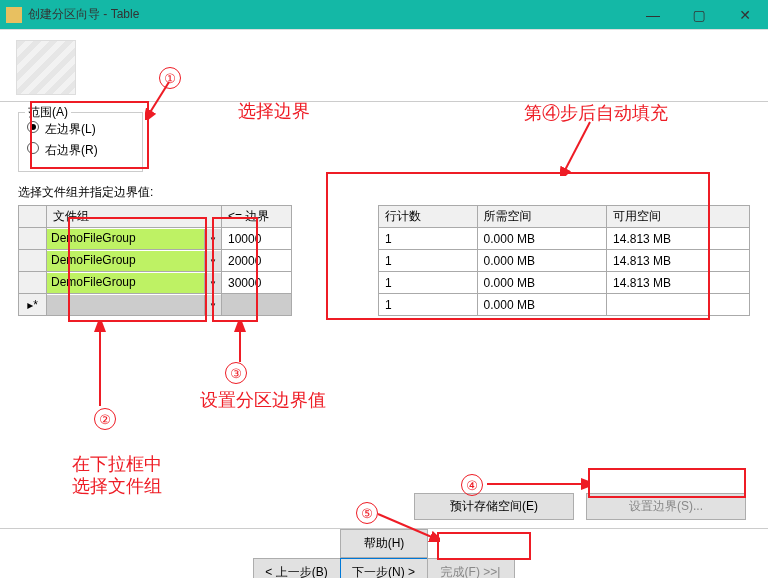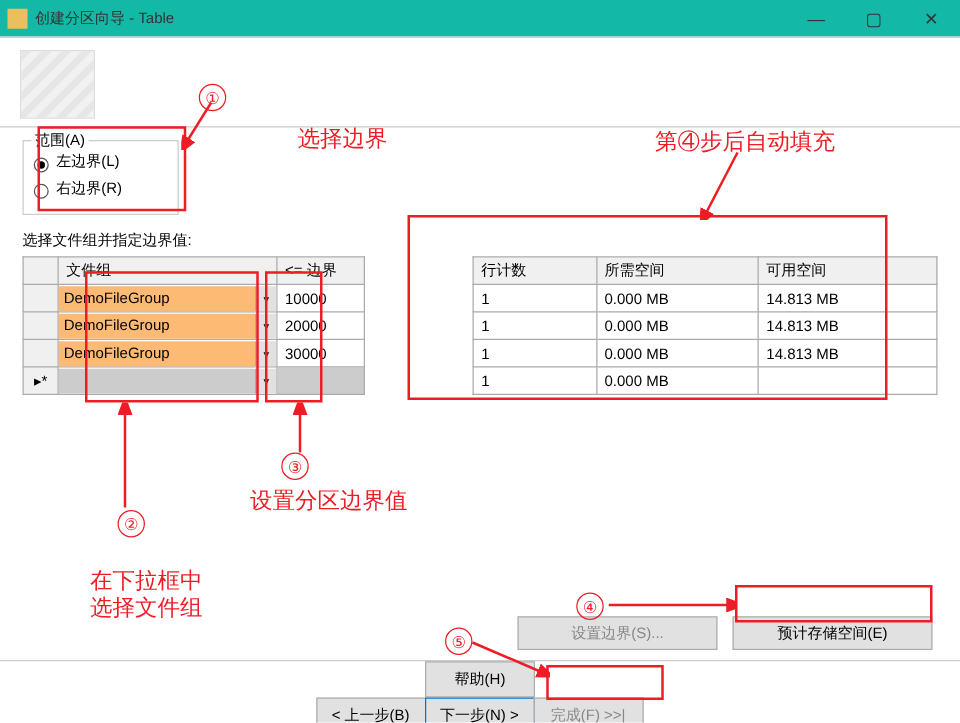--- a/index.html
+++ b/index.html
@@ -17,37 +17,37 @@
   .header-text { flex: 1; }
   .header-title { font-weight: bold; font-size: 13px; margin-bottom: 2px; }
   .header-sub { padding-left: 18px; color: #333; }
   .header-logo { width: 60px; height: 55px; background: linear-gradient(135deg,#e6e6e6 25%,#f2f2f2 25%,#f2f2f2 50%,#e6e6e6 50%,#e6e6e6 75%,#f2f2f2 75%); background-size: 16px 16px; border: 1px solid #ddd; margin-right: 4px; }
 
   .body-area { padding: 10px 18px 0 18px; position: relative; }
 
   
   .range-field { border: 1px solid #ccc; padding: 4px 8px 8px 8px; width: 125px; position: relative; }
   .range-legend { position: absolute; top: -9px; left: 6px; background: #fff; padding: 0 3px; }
-  .radio-row { display: flex; align-items: flex-end; margin: 4px 0; }
+  .radio-row { display: flex; align-items: flex-start; margin: 4px 0; }
   .radio-dot { width: 12px; height: 12px; border: 1px solid #555; border-radius: 50%; margin-right: 6px; display: flex; align-items: center; justify-content: center; }
   .radio-dot.sel::after { content: ""; width: 6px; height: 6px; background: #000; border-radius: 50%; }
 
   .sec-label { margin-top: 12px; margin-bottom: 4px; }
 
   
   .grids { display: flex; gap: 46px; }
   .grid-left { width: 274px; }
   .grid-right { width: 372px; margin-left: auto; }
   table { border-collapse: collapse; width: 100%; background: #fff; }
   th, td { border: 1px solid #aaa; padding: 2px 6px; height: 22px; text-align: left; background: #fff; }
   th { background: #f0f0f0; font-weight: normal; }
   .rowhdr { width: 28px; background: #f0f0f0; text-align: center; }
   .combo-cell { padding: 0; position: relative; }
   .combo { display: flex; height: 20px; }
-  .combo-text { flex: 1; padding: 2px 4px; background: #fdba74; }
+  .combo-text { flex: 1; padding: 2px 4px; background: #bef264; }
   .combo-btn { width: 17px; background: #e1e1e1; border-left: 1px solid #aaa; display: flex; align-items: center; justify-content: center; font-size: 9px; }
   .combo.empty .combo-text { background: #ccc; }
   .combo.empty .combo-btn { } 
 
   .mid-buttons { position: absolute; bottom: 58px; right: 22px; display: flex; gap: 12px; }
   .btn { border: 1px solid #adadad; background: #e1e1e1; padding: 4px 12px; min-width: 120px; text-align: center; color: #000; }
   .btn.disabled { color: #888; }
 
   .footer { border-top: 1px solid #ccc; height: 50px; display: flex; align-items: center; padding: 0 22px; position: absolute; bottom: 0; left: 0; right: 0; flex-direction: column; }
   .footer .btn { min-width: 88px; padding: 5px 8px; }
@@ -178,22 +178,22 @@
               <td></td>
             </tr>
       </tbody>
         </table>
     </div>
   </div>
 
 </div>
 
 <div class="mid-buttons">
+  <div class="btn" style="min-width:160px">预计存储空间(E)</div>
   <div class="btn disabled" style="min-width:160px">设置边界(S)...</div>
-  <div class="btn" style="min-width:160px">预计存储空间(E)</div>
 </div>
 
 <div class="footer">
   <div class="btn">帮助(H)</div>
   <div class="spacer"></div>
   <div class="btngrp">
     <div class="btn">&lt; 上一步(B)</div>
     <div class="btn primary">下一步(N) &gt;</div>
     <div class="btn disabled">完成(F) &gt;&gt;|</div>
   </div>

